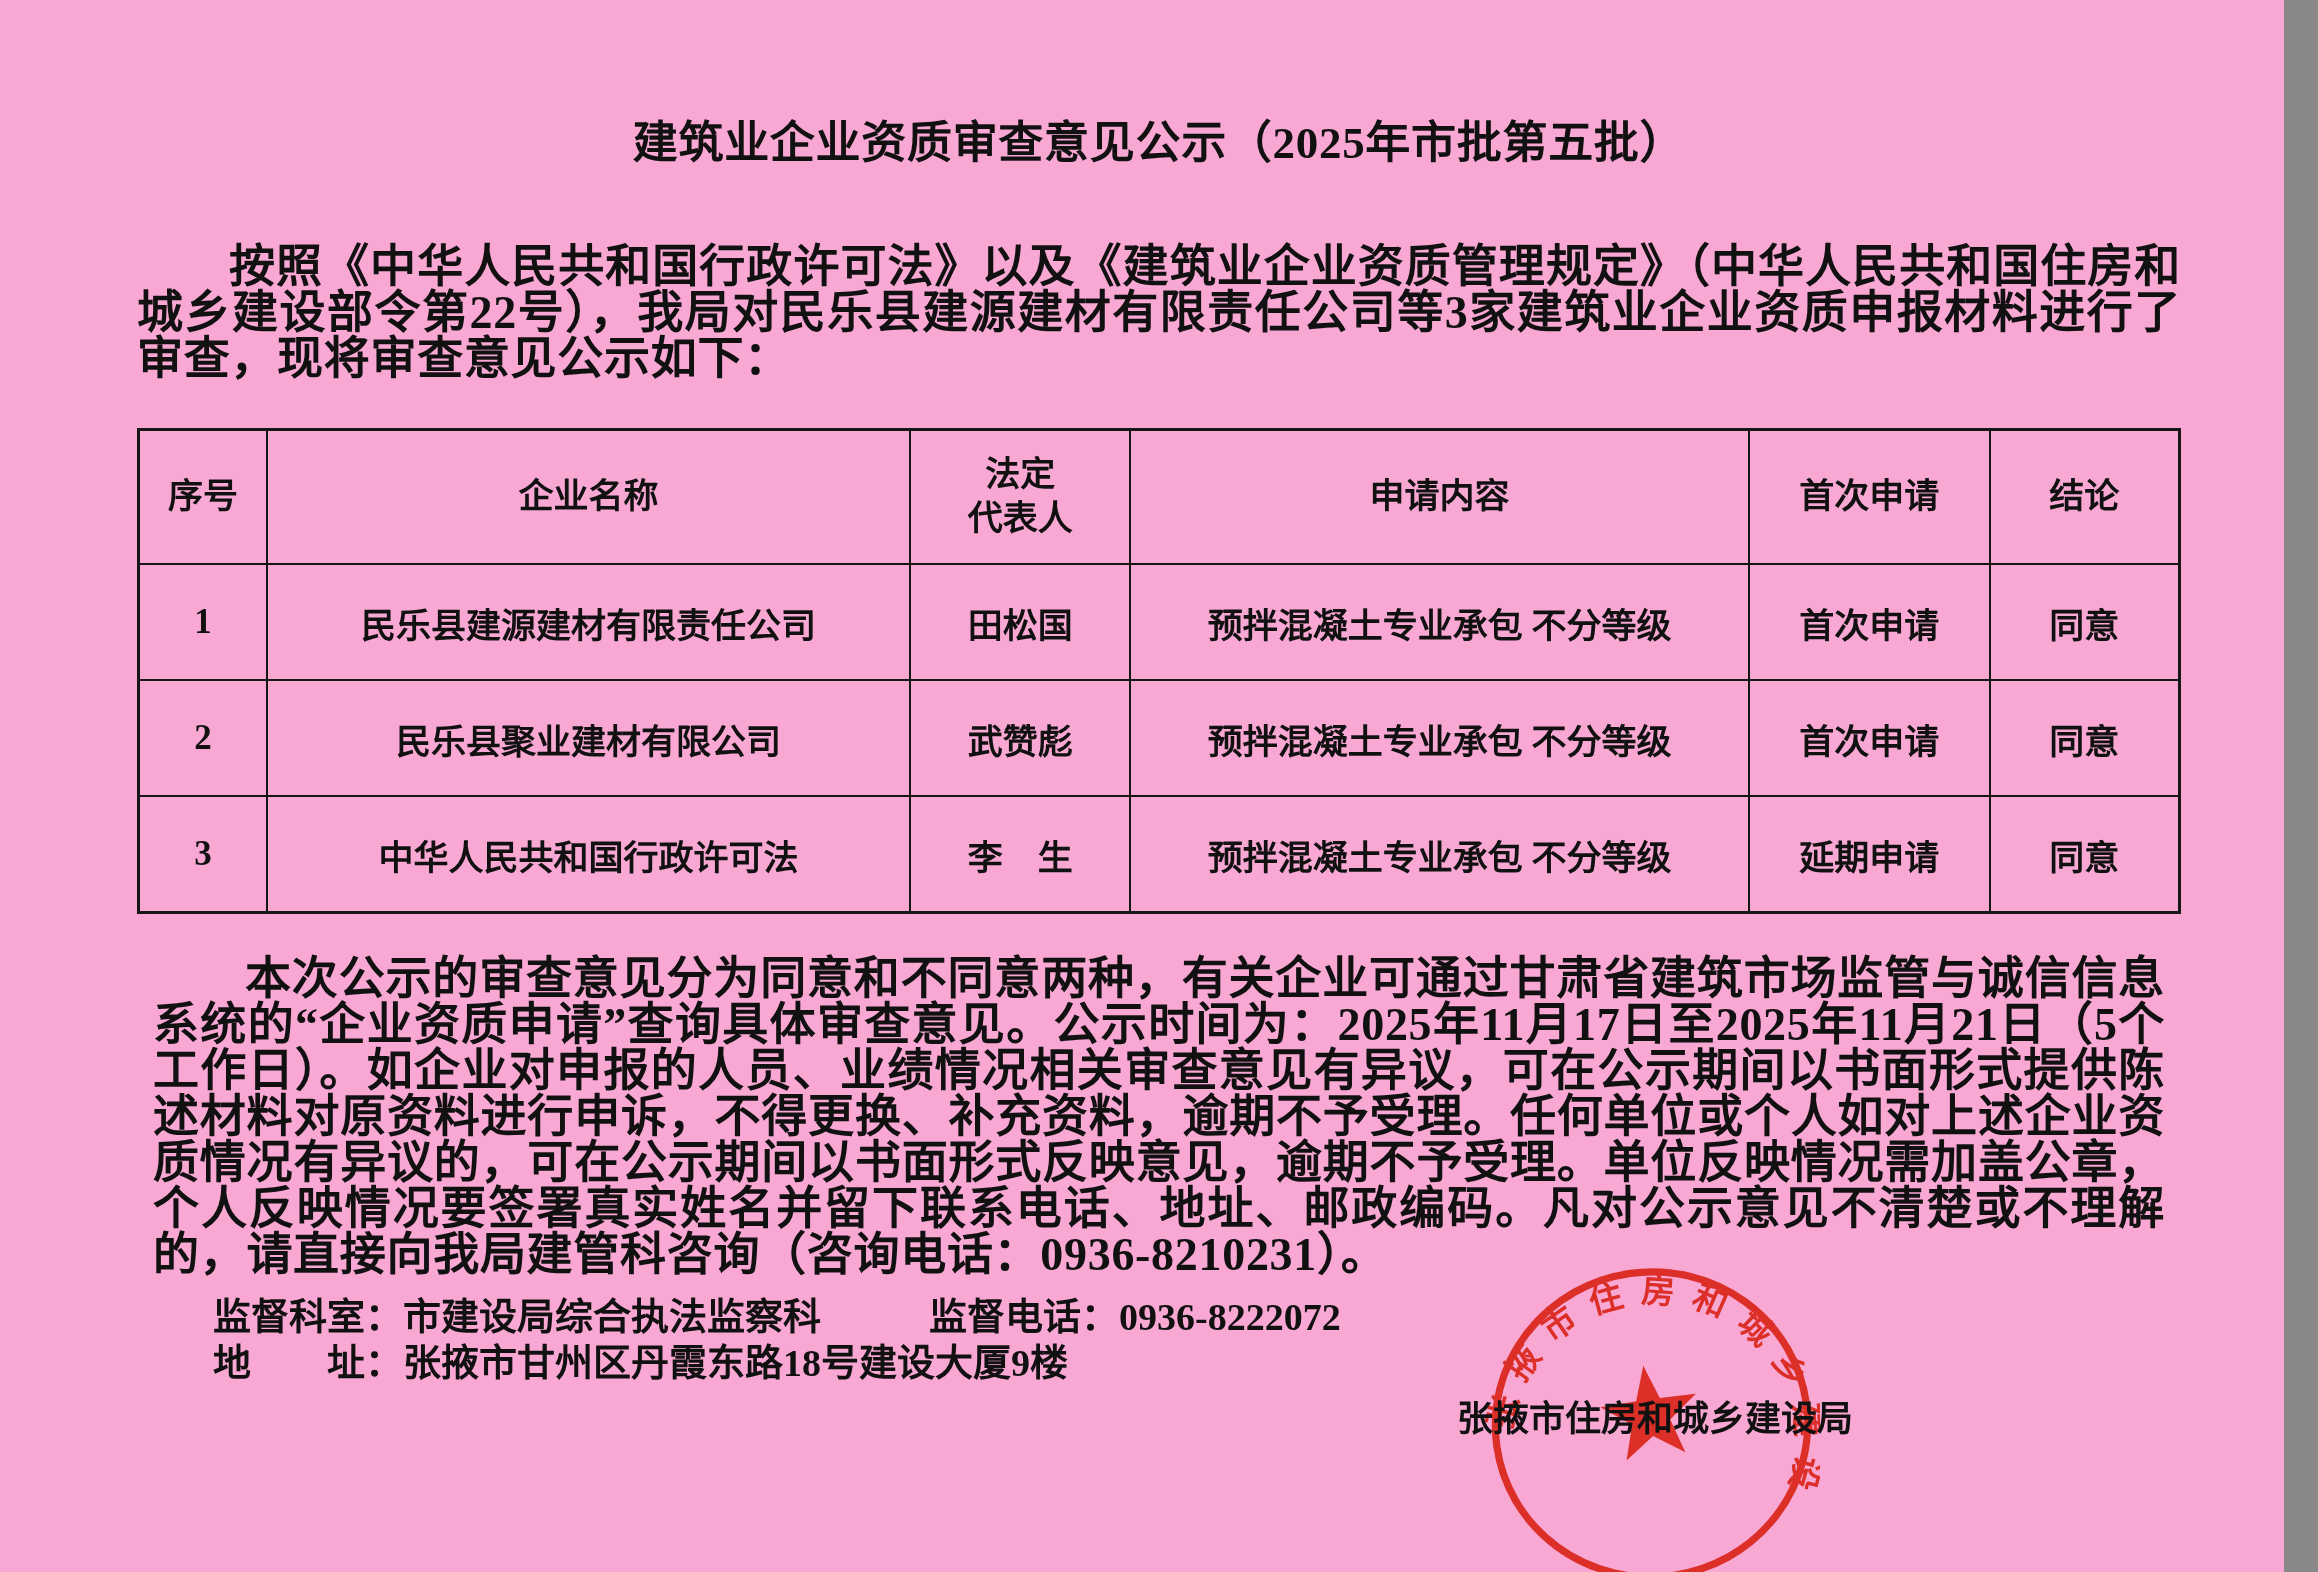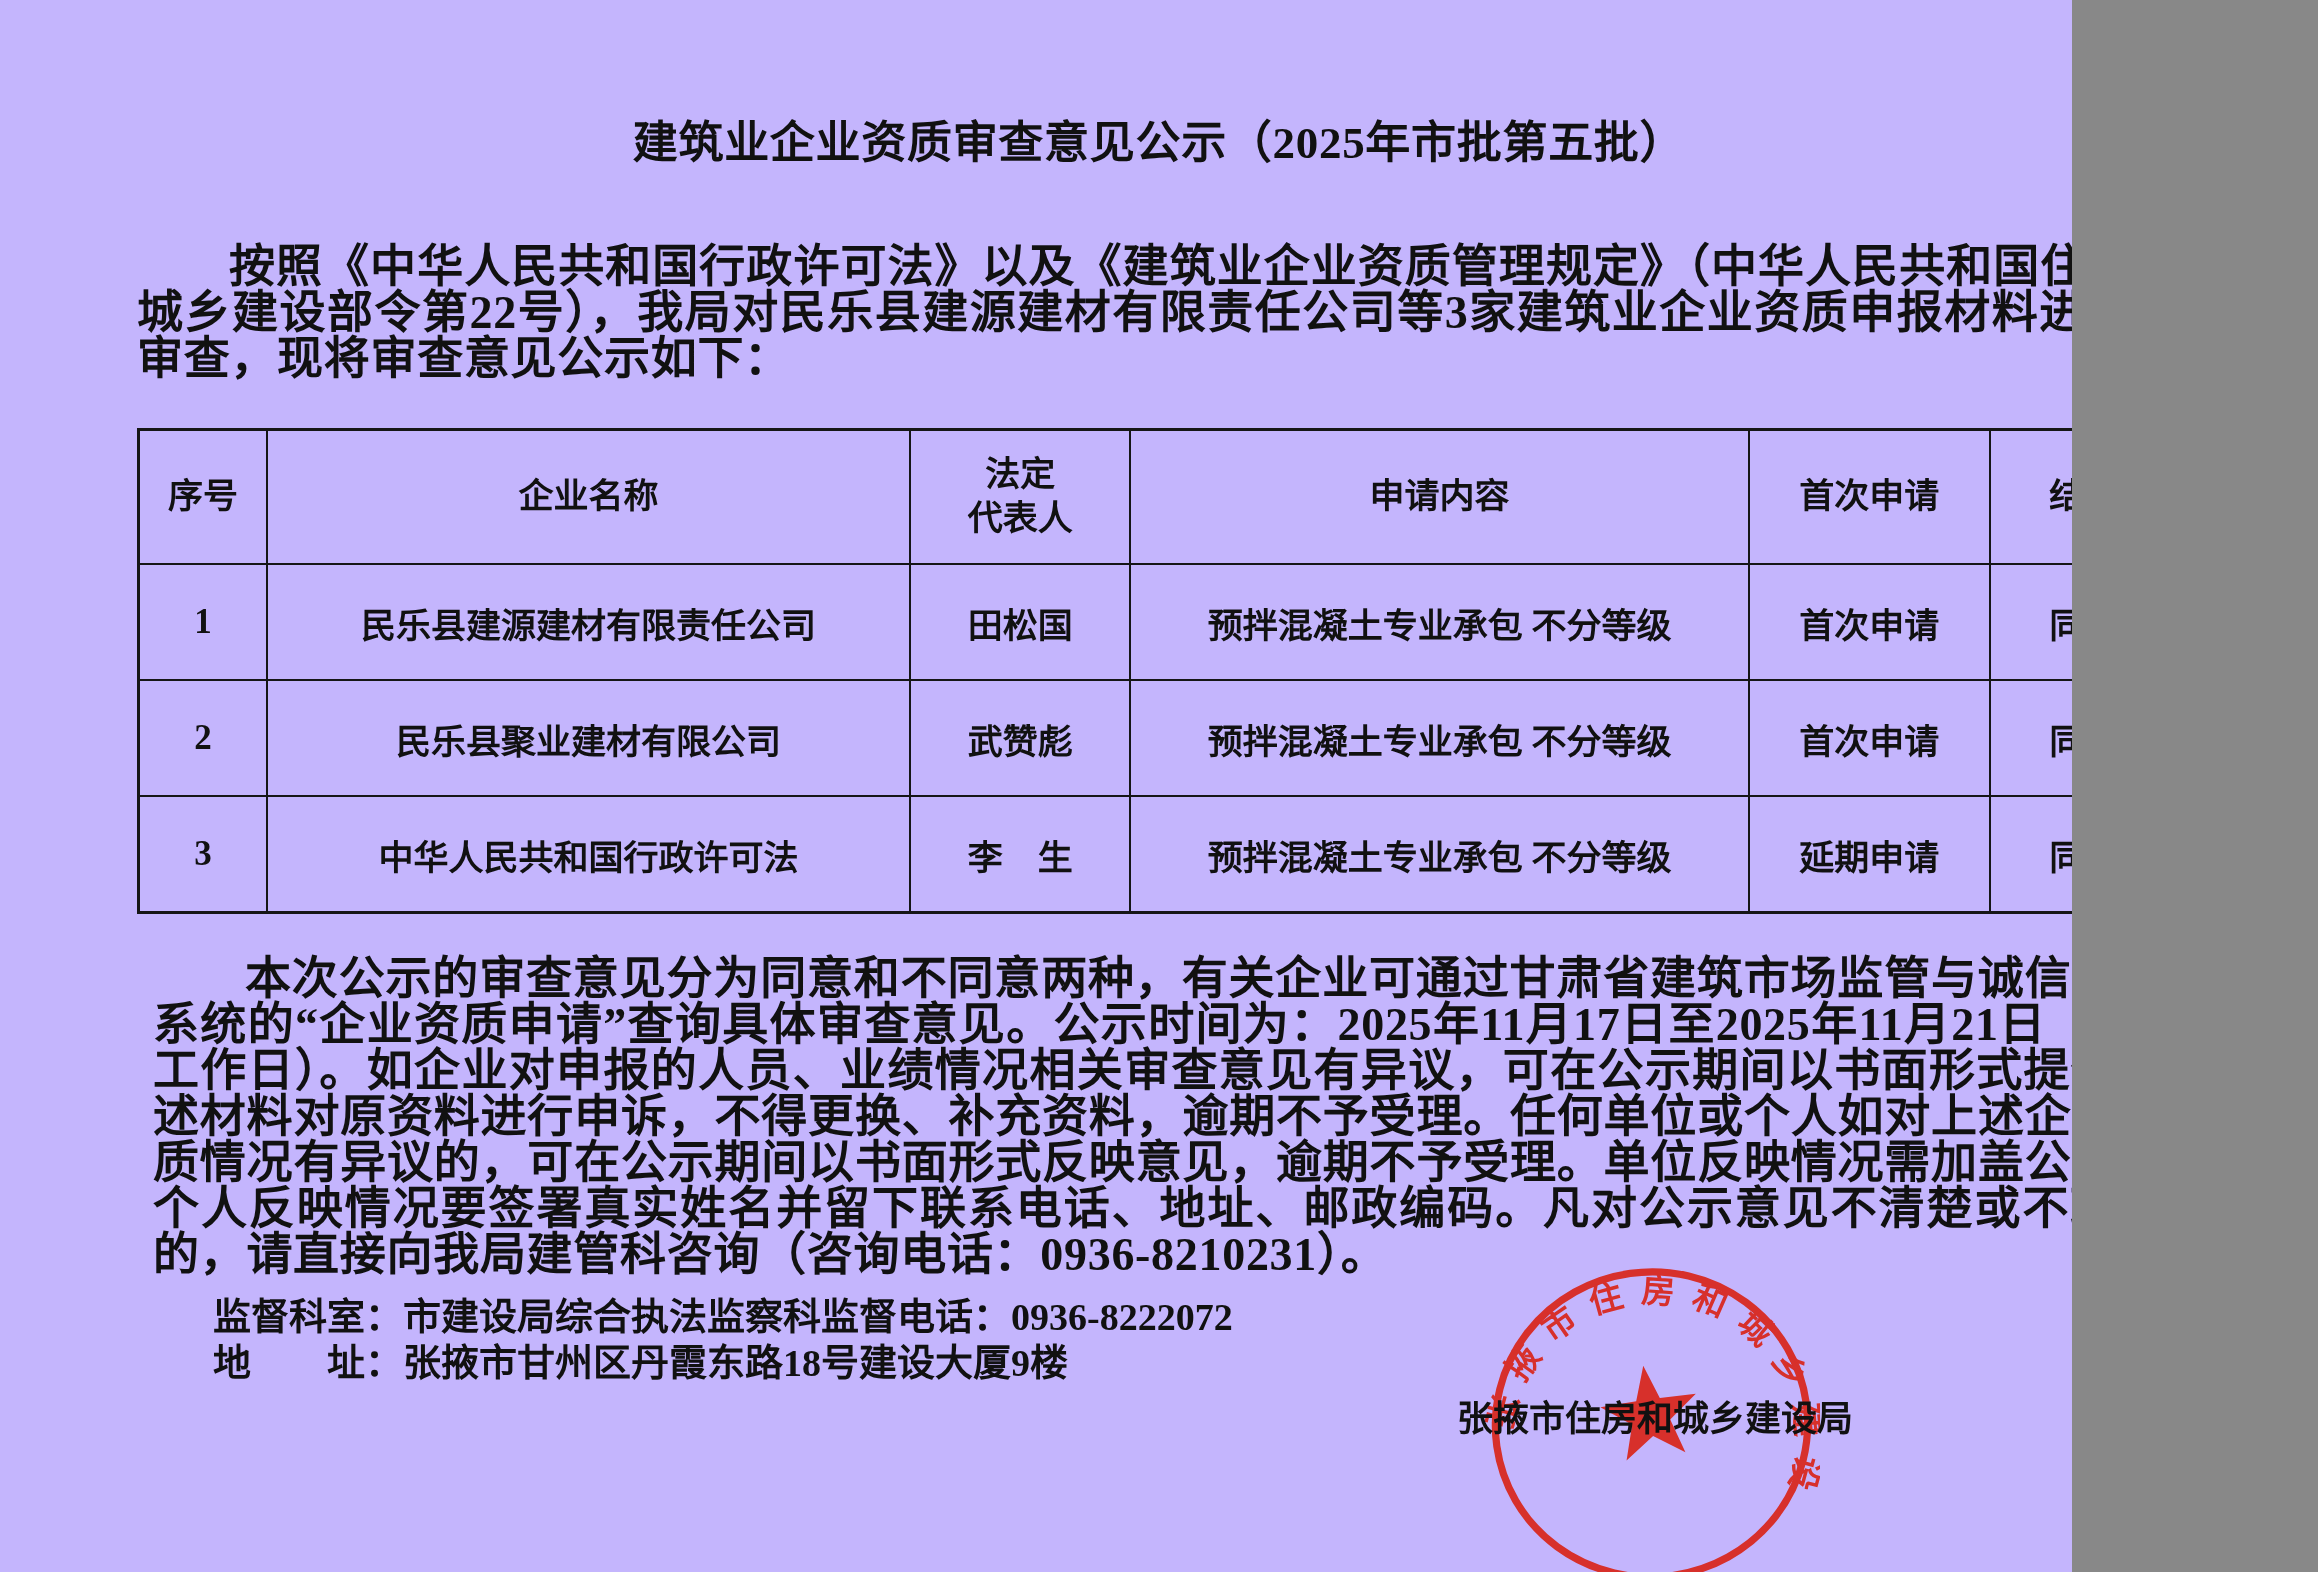--- a/index.html
+++ b/index.html
@@ -1,19 +1,19 @@
 <!DOCTYPE html>
 <html lang="zh-CN" style="font-size:11.6px"><head>
 <meta charset="utf-8">
 <style>
   html,body{margin:0;padding:0;background:#888;}
   .page{
     position:relative;
-    width:2072px;height:1573px;
-    background:#c4b5fd;
+    width:2284px;height:1573px;
+    background:#f9a8d4;
     overflow:hidden;
     font-family:"Liberation Serif","DejaVu Serif",serif;
     color:#111;
   }
   .content{
     position:absolute;
     left:137px;top:0;
     width:2044px;
   }
   .doc-title{
@@ -59,21 +59,21 @@
   .review-table td{height:114px;}
   .body-block{margin-top:42px;}
   .body-para{text-indent:2em;margin:16px;}
   .contact-line{
     font-size:38px;
     line-height:46px;
     font-weight:600;
     text-indent:2em;
     white-space:pre;
   }
-  .supervision-phone{}
+  .supervision-phone{margin-left:108px;}
   .signature-block{
     position:absolute;
     left:1366px;top:1393px;
     width:578px;
     text-align:center;
     font-size:36px;
     font-weight:700;
     line-height:52px;
     z-index:3;
   }

